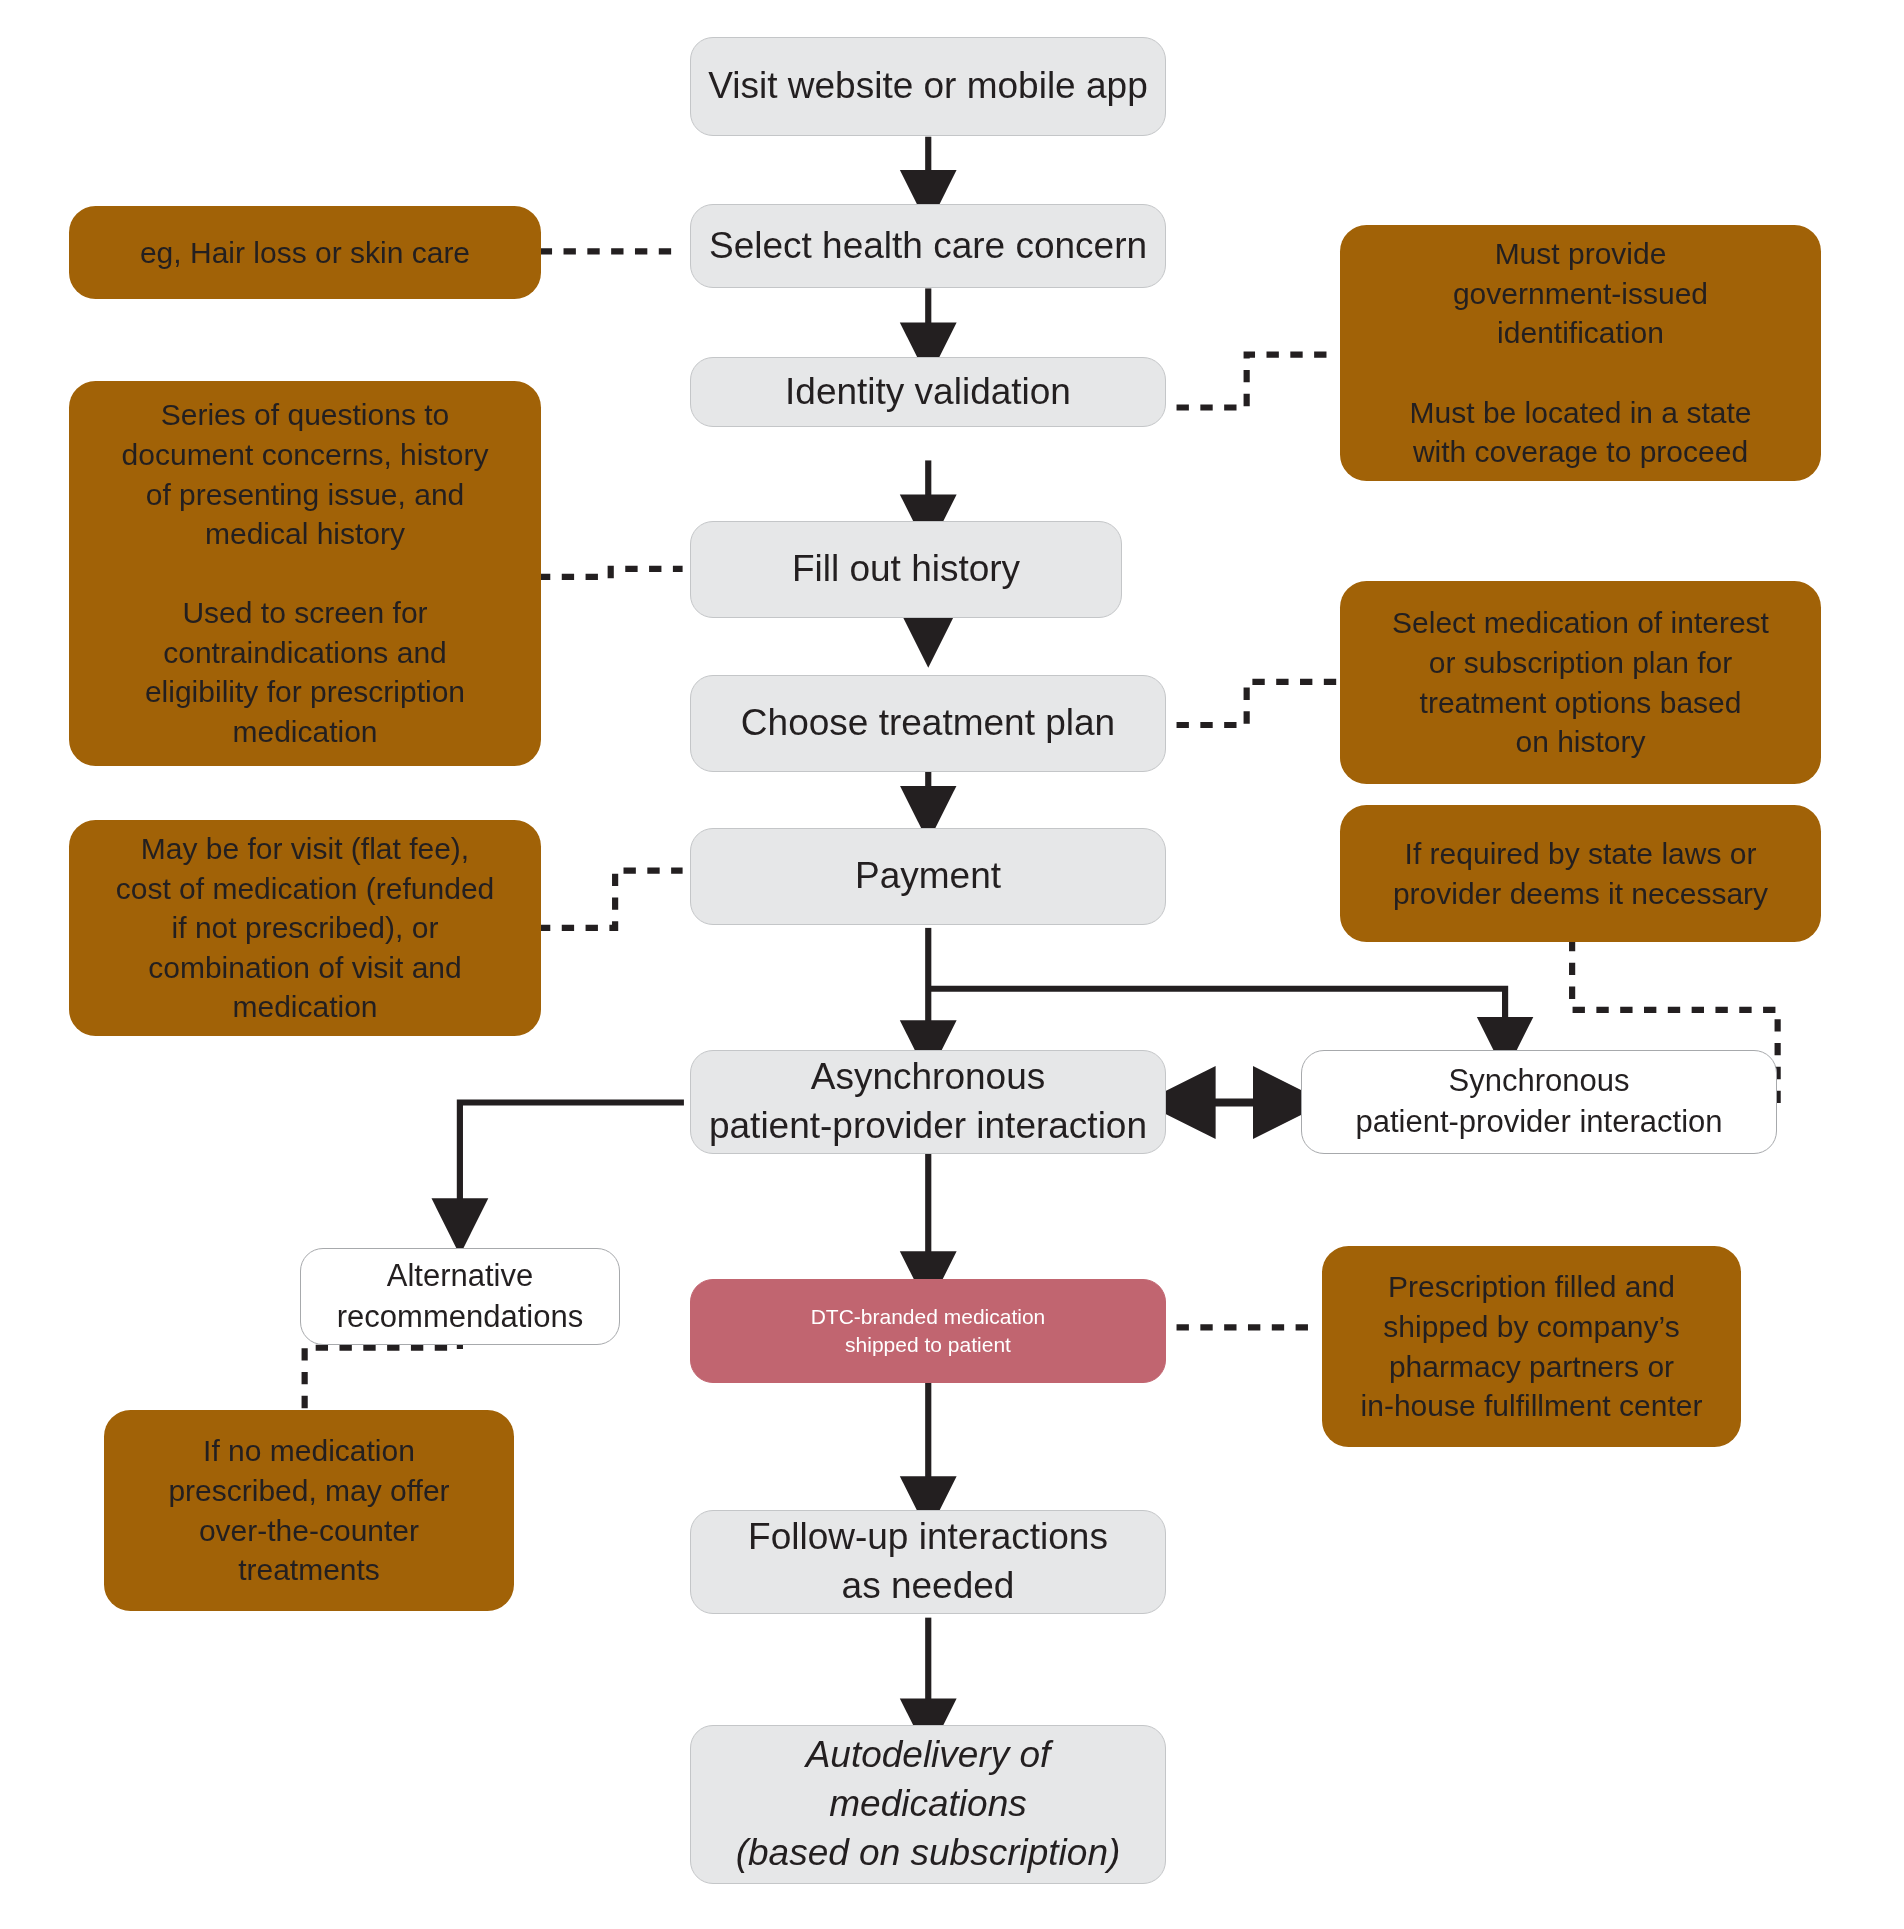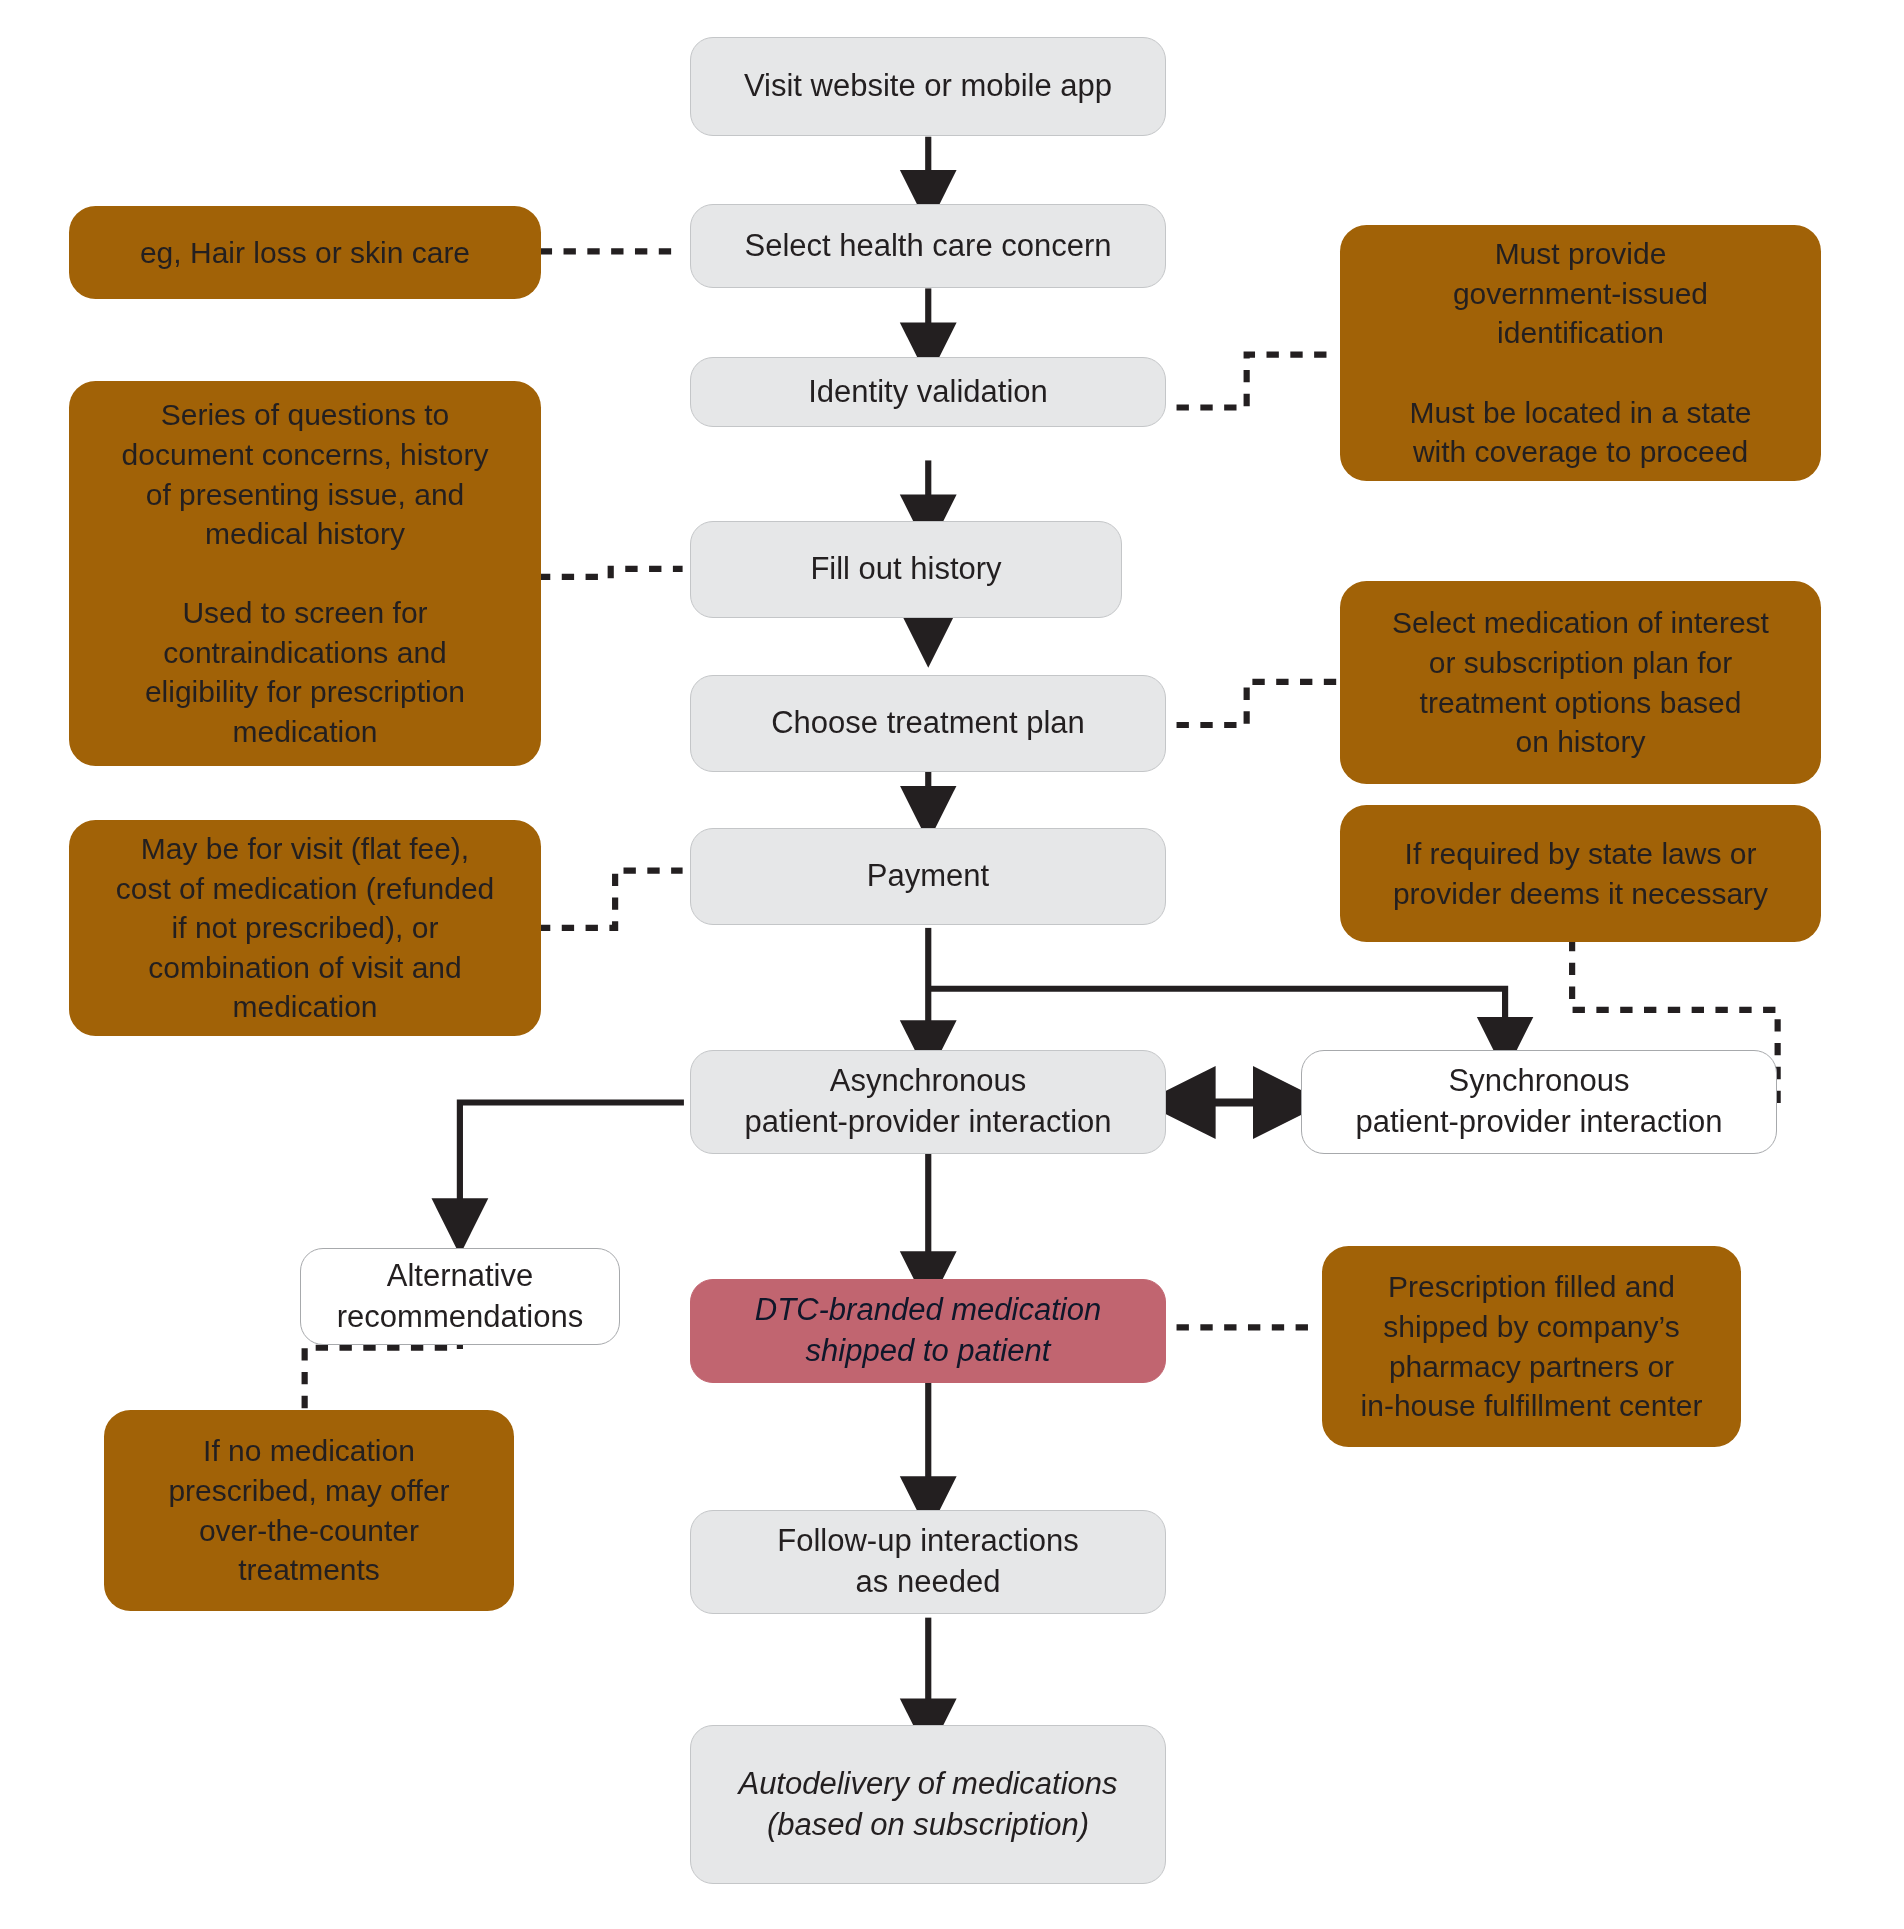--- a/index.html
+++ b/index.html
@@ -34,34 +34,33 @@
     text-align: center;
     border-radius: 23px;
     line-height: 1.32;
     white-space: pre-line;
     padding: 5.3px 12.4px;
   }
   .node.process {
     background: #e6e7e8;
     border: 1.3px solid #c4c6c8;
     color: #231f20;
-    font-size: 31px;
+    font-size: 37px;
   }
   .node.plain {
     background: #ffffff;
     border: 1.3px solid #a7a9ac;
     color: #231f20;
     font-size: 31px;
   }
   .node.highlight {
     background: #c16570;
     border: 1.3px solid #c16570;
-    color: #0f172a;
-    font-size: 31px;
-    font-style: italic;
+    color: #ffffff;
+    font-size: 21px;
   }
   .node.callout {
     background: #a16207;
     border: none;
     color: #231f20;
     font-size: 30px;
     border-radius: 26.5px;
   }
 </style>
 </head>

